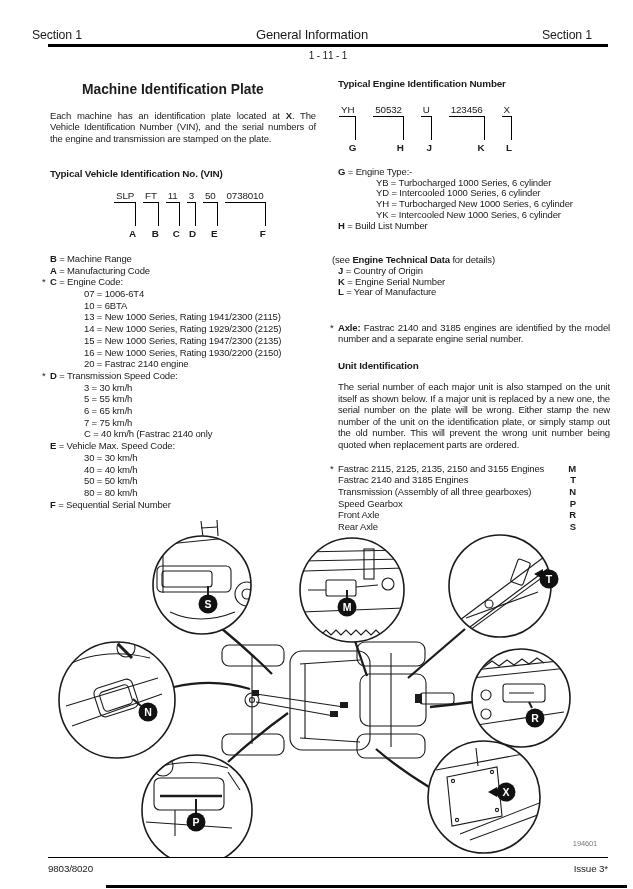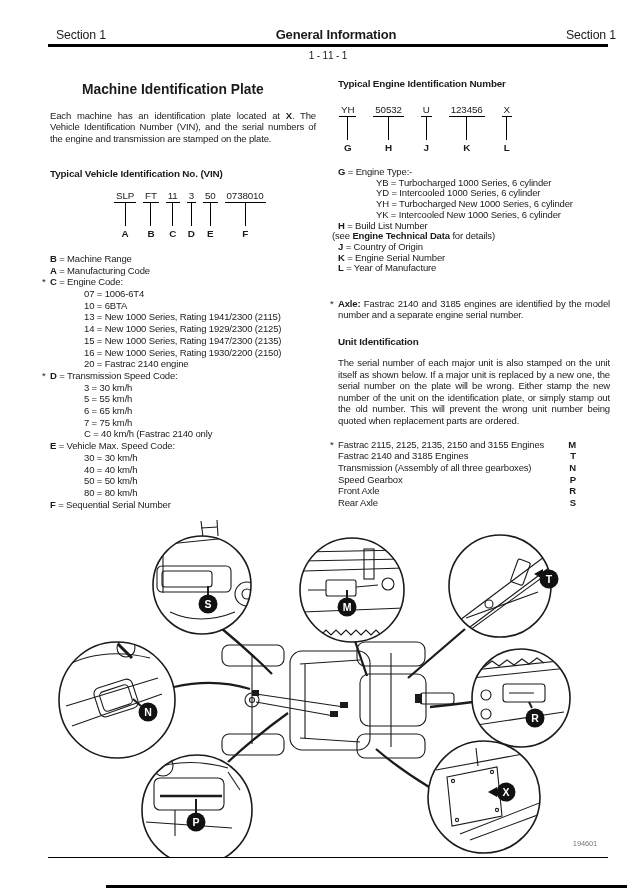--- a/index.html
+++ b/index.html
@@ -5,57 +5,57 @@
   html,body { margin:0; padding:0; background:#e8e8e8; }
   .page {
     position:relative; width:633px; height:889px; margin:0 auto;
     background:#ffffff; overflow:hidden;
     font-family:"Liberation Sans","DejaVu Sans",sans-serif;
     color:#1b1b1b; letter-spacing:-0.15px;
   }
   .b { font-weight:bold; }
 
   
-  .hdr { position:absolute; left:56px; width:560px; top:27px;
+  .hdr { position:absolute; left:32px; width:560px; top:27px;
          display:flex; justify-content:space-between; align-items:flex-end;
          font-size:12.3px; }
-  .hdr-title { font-weight:bold; font-size:13px; }
+  .hdr-title { font-weight:normal; font-size:13px; }
   .rule-thick { position:absolute; left:48px; width:560px; top:44px; height:3px; background:#000; }
   .pnum { position:absolute; left:48px; width:560px; top:50px;
           display:flex; justify-content:center; font-size:10px; }
 
   
   .col-left  { position:absolute; left:50px;  top:82px; width:266px; }
   .col-right { position:absolute; left:338px; top:78px; width:272px; }
 
   .doc-title { margin:0 0 13px 0; font-size:13.8px; font-weight:bold; letter-spacing:0;padding-left:32px; }
   .para { margin:0; font-size:9.5px; line-height:11.3px; text-align:justify; }
   .subhead { font-size:9.9px; font-weight:bold; }
 
   .vin-head { margin:24px 0 11px 0; }
   .eng-head { margin:0 0 15px 0; }
 
   
   .codechart { display:flex; align-items:flex-start; }
   .codechart.vin { margin:0 0 14px 64px; gap:7px; }
   .codechart.engine { margin:0 0 14px 1px; gap:17px; }
-  .codeseg { display:flex; flex-direction:column; align-items:center; }
+  .codeseg { display:flex; flex-direction:column; align-items:flex-end; }
   .cval { font-size:9.8px; border-bottom:1px solid #000; padding:0 2px 1px 2px; }
   .cdrop { width:1px; height:23px; background:#000; }
   .cletter { font-size:9.9px; font-weight:bold; margin-top:2px; }
 
   
   .legend { font-size:9.5px; line-height:11.7px; }
   .col-right .legend { line-height:10.7px; }
   .lrow { position:relative; }
   .star { position:absolute; left:-8px; top:0; font-size:9.5px; }
   .lkey { font-weight:bold; }
   .sub { margin-left:34px; }
   .col-right .sub { margin-left:38px; }
-  .see-line { margin-left:-6px; }
+  .see-line { margin-left:-6px;margin-top:24px; }
 
   .note { position:relative; margin-top:24px; font-size:9.5px; line-height:11px; text-align:justify; }
   .unit-head { margin-top:16px; }
   .unit-para { margin-top:10px; line-height:11.6px; }
   .unit-rows { margin-top:12px; font-size:9.5px; line-height:11.7px; width:238px; }
   .urow { position:relative; display:flex; }
   .ulabel { flex:1; }
   .ucode { font-weight:bold; }
 
   
@@ -452,14 +452,18 @@
       <g>
         <circle cx="196" cy="822" r="9.5" fill="#111"></circle>
         <text x="196" y="826" text-anchor="middle" font-size="10.5" font-weight="bold" fill="#fff">P</text>
       </g>
     </g>
 
     <text x="597" y="846" text-anchor="end" font-size="7.5" fill="#777">194601</text>
   </svg>
 
   <div class="ftr-rule"></div>
+  <div class="ftr">
+    <span>9803/8020</span>
+    <span>Issue 3*</span>
+  </div>
   <div class="scan-edge"></div>
 </div>
 
 </body></html>

